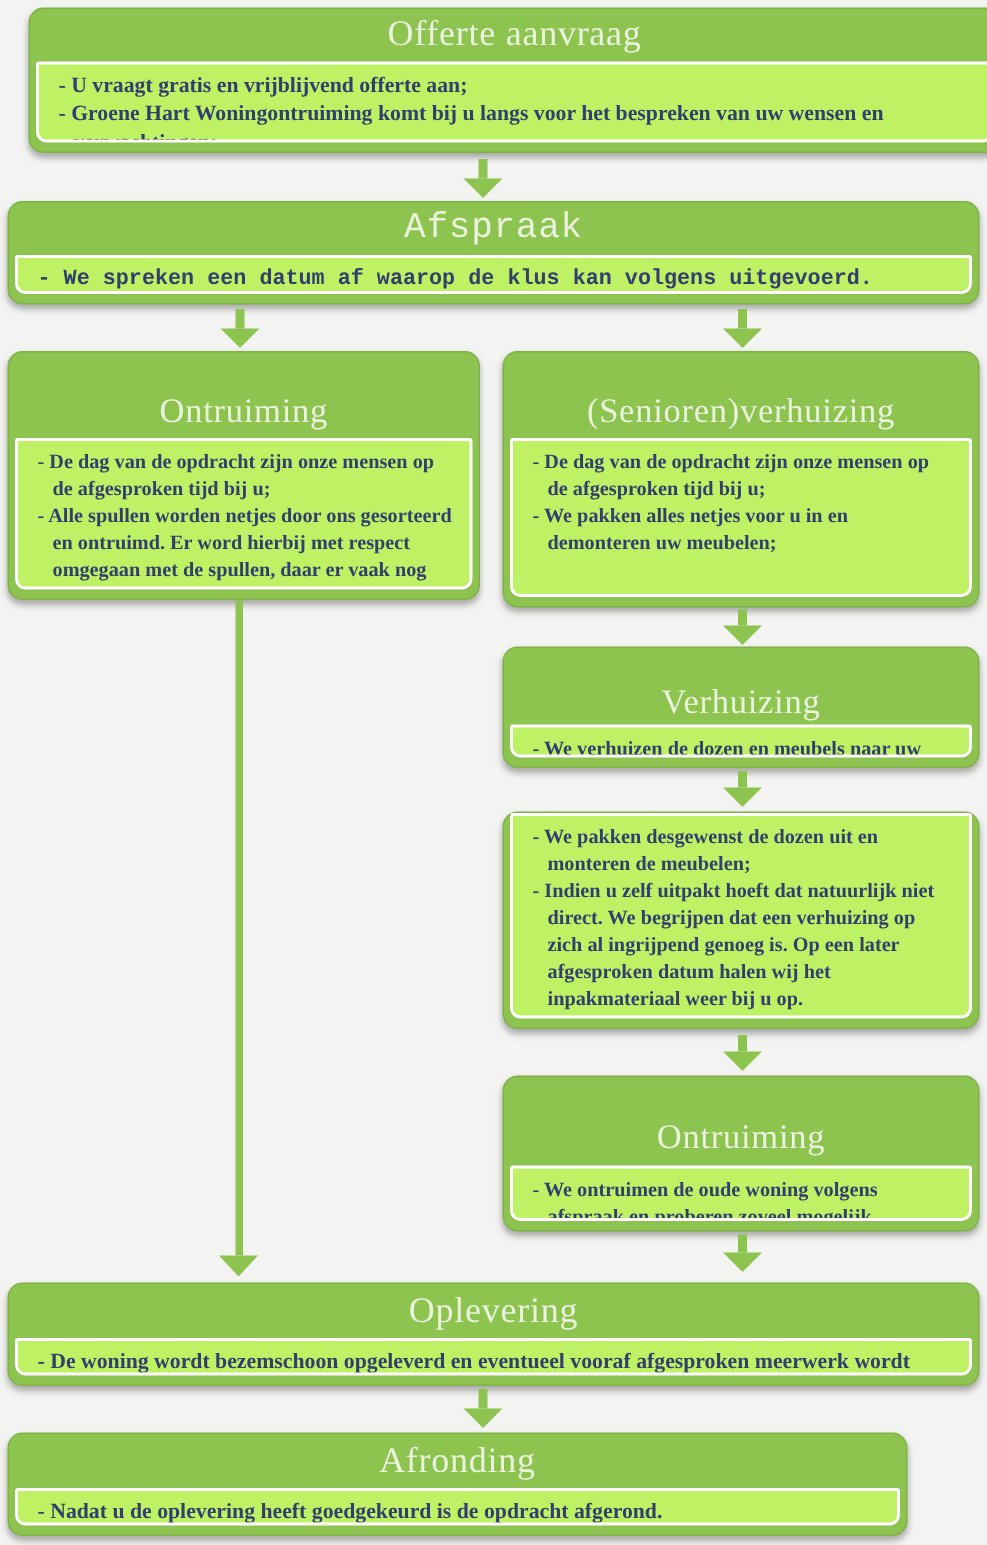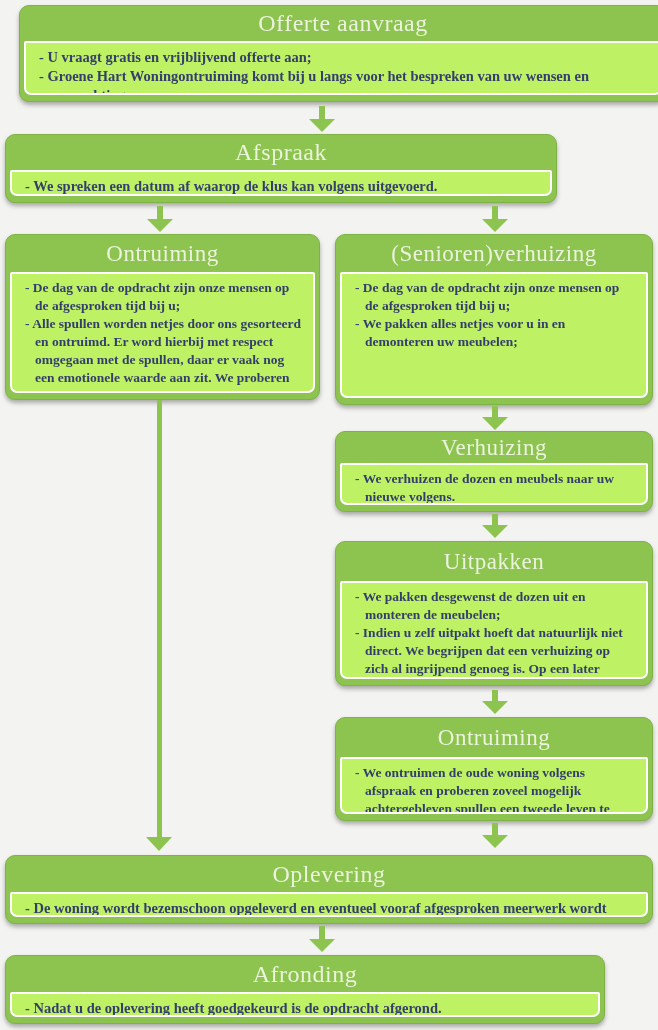--- a/index.html
+++ b/index.html
@@ -42,26 +42,26 @@
     padding: 5px 10px 4px 10px;
     box-sizing: border-box;
     color: #343e6d;
     font-weight: bold;
     overflow: hidden;
   }
   .bullet { margin: 0; padding-left: 13px; text-indent: -10px; }
 
   .wide .box-body   { font-size: 14.5px; line-height: 19px; }
   .narrow .box-body { font-size: 13.5px; line-height: 18px; }
-  .narrow .box-header { font-size: 23px; }
+  .narrow .box-header { font-size: 23px; margin-top: 20px; }
 
   
   .b1 { left: 19px;   top: 5px;   width: 648px; height: 97px;  }
   .b1 .box-header { height: 35px; }
-  .b2 { left: 5px;   top: 134px; width: 552px; height: 69px;  }
+  .b2 { left: 5px;   top: 134px; width: 648px; height: 69px; font-family: Liberation Mono, monospace;  }
   .b2 .box-header { height: 35px; }
   .b3 { left: 5px;   top: 234px; width: 315px; height: 166px; }
   .b3 .box-header { height: 37px; }
   .b4 { left: 335px; top: 234px; width: 318px; height: 171px; }
   .b4 .box-header { height: 37px; }
   .b5 { left: 335px; top: 431px; width: 318px; height: 81px;  }
   .b5 .box-header { height: 31px; }
   .b6 { left: 335px; top: 541px; width: 318px; height: 145px; }
   .b6 .box-header { height: 39px; }
   .b7 { left: 335px; top: 717px; width: 318px; height: 104px; }
@@ -159,21 +159,20 @@
       <p class="bullet">- We verhuizen de dozen en meubels naar uw nieuwe volgens.</p>
     </div>
   </div>
 
   <div class="arrow a5">
     <div class="arrow-stem"></div>
     <div class="arrow-head"></div>
   </div>
 
   <div class="box narrow b6">
-    <div class="box-header">Uitpakken</div>
     <div class="box-body">
       <p class="bullet">- We pakken desgewenst de dozen uit en monteren de meubelen;</p>
       <p class="bullet">- Indien u zelf uitpakt hoeft dat natuurlijk niet direct. We begrijpen dat een verhuizing op zich al ingrijpend genoeg is. Op een later afgesproken datum halen wij het inpakmateriaal weer bij u op.</p>
     </div>
   </div>
 
   <div class="arrow a6">
     <div class="arrow-stem"></div>
     <div class="arrow-head"></div>
   </div>

